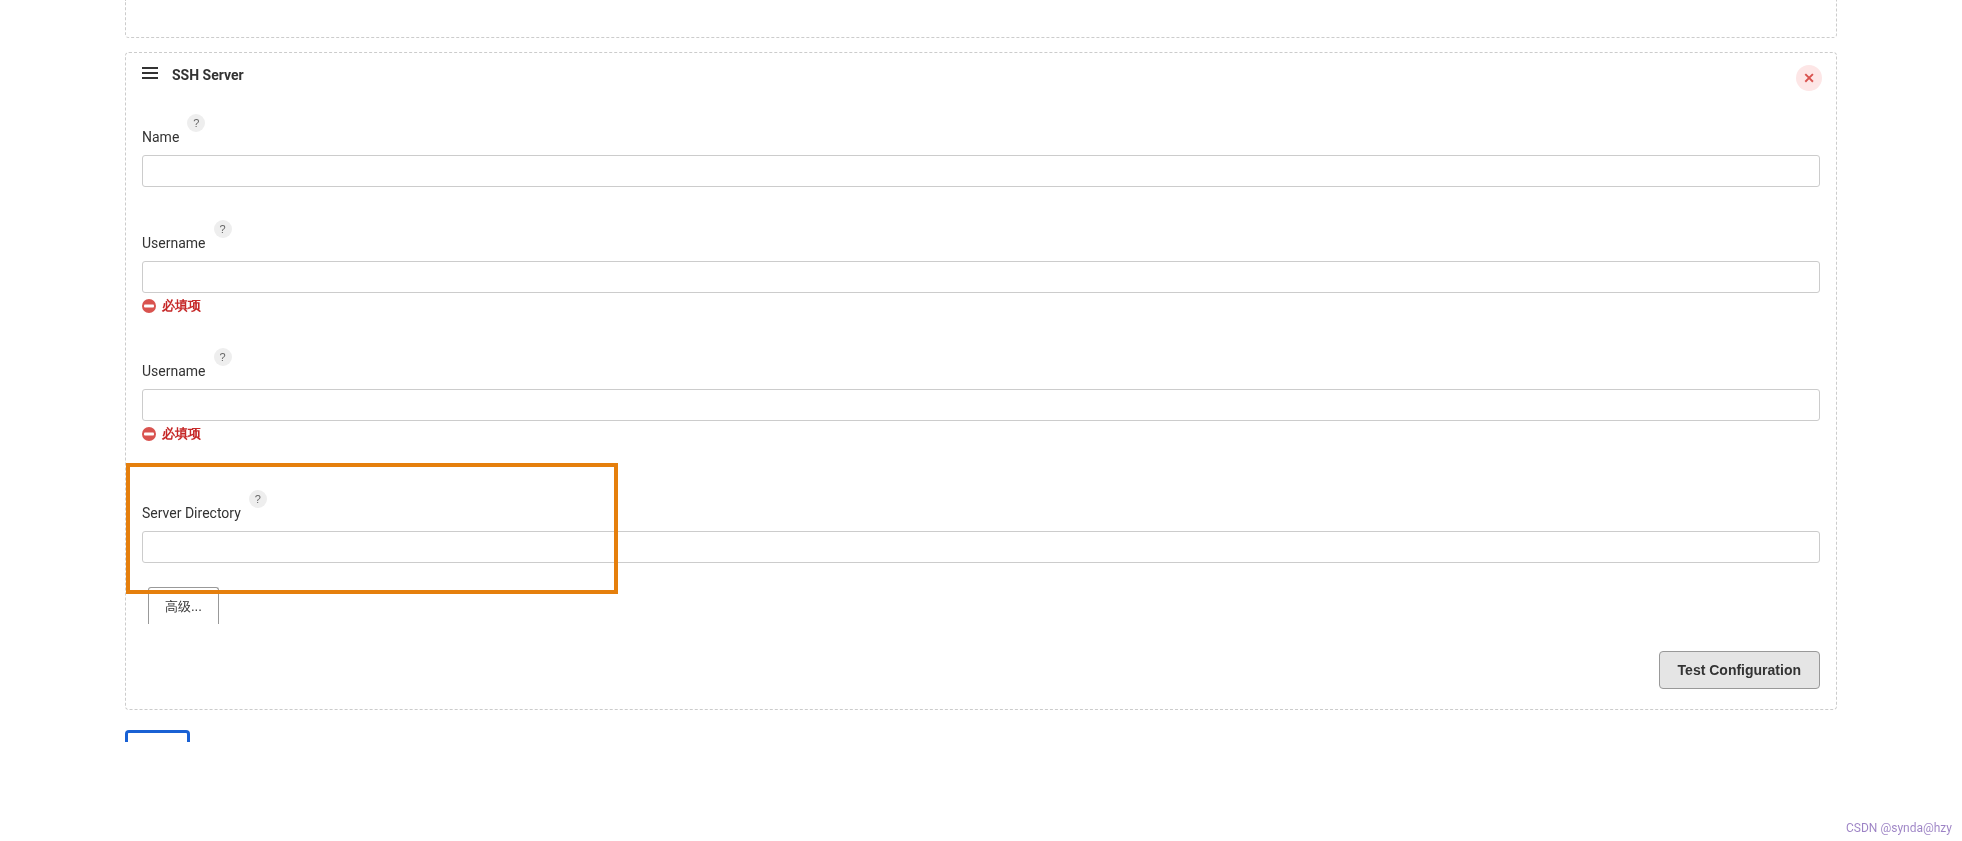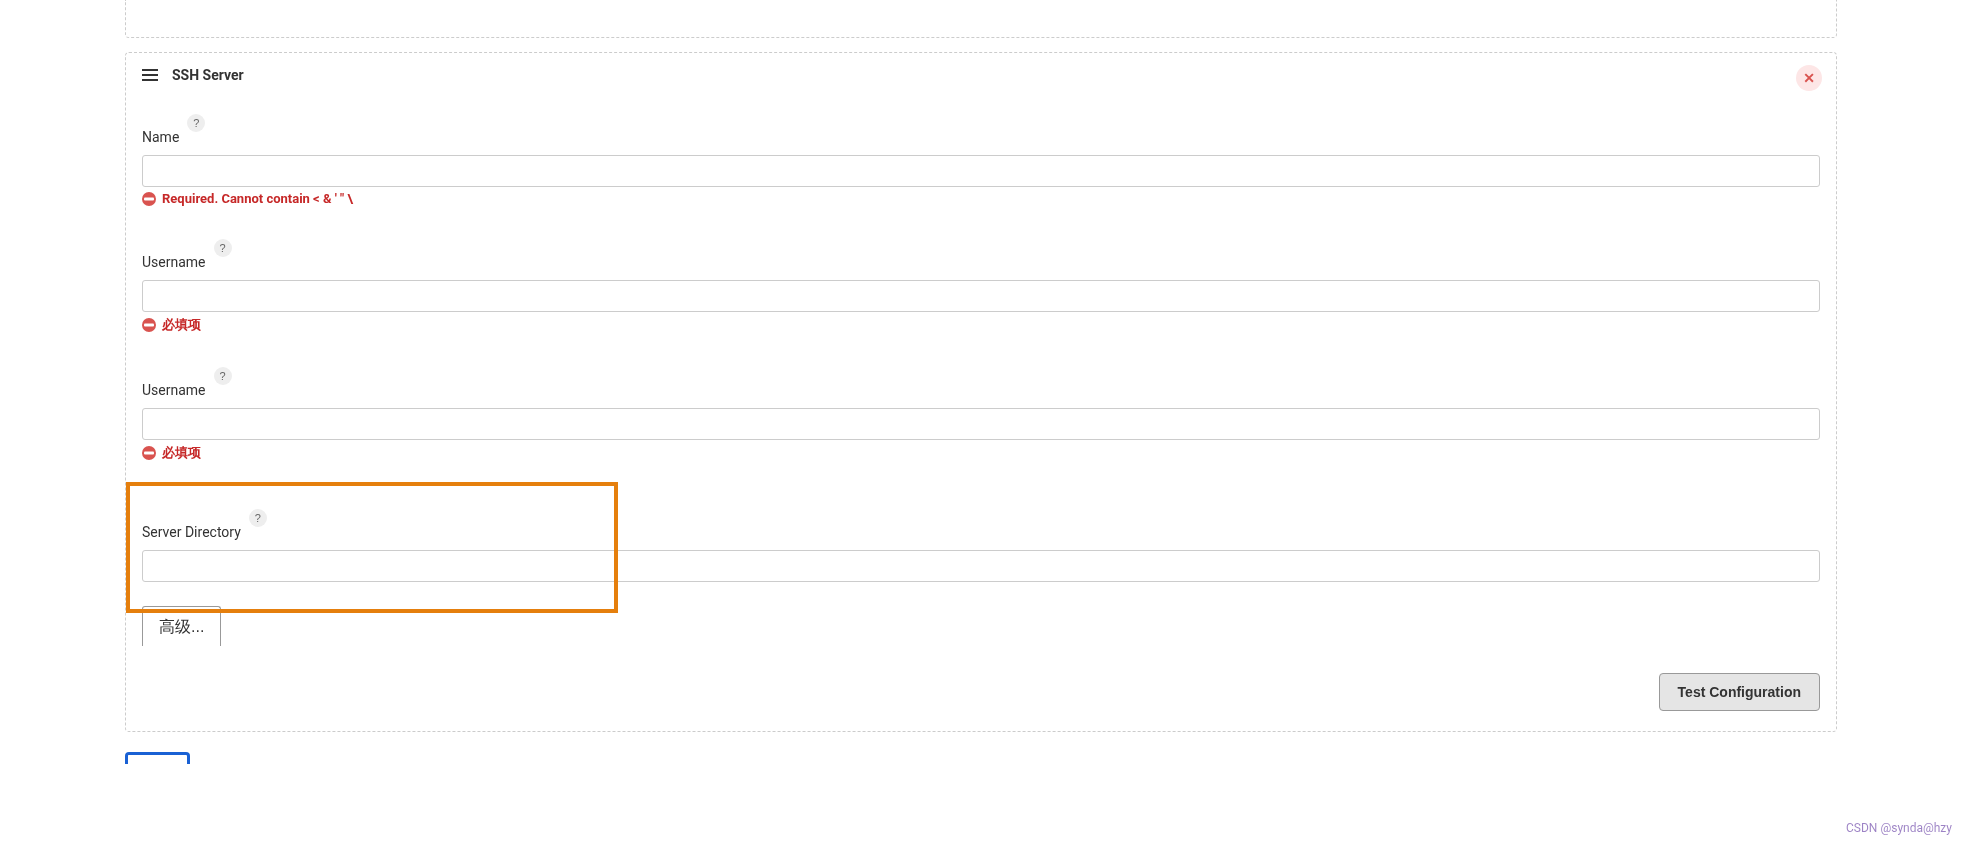--- a/index.html
+++ b/index.html
@@ -25,21 +25,21 @@
       margin-bottom: 14px;
     }
     .dashed-box {
       border: 1px dashed #ccc;
       border-radius: 4px;
       padding: 14px 16px 20px 16px;
       position: relative;
     }
     .section-header {
       display: flex;
-      align-items: center;
+      align-items: flex-start;
       margin-bottom: 18px;
     }
     .drag-handle {
       display: inline-flex;
       flex-direction: column;
       gap: 3px;
       margin-right: 14px;
       cursor: grab;
     }
     .drag-handle span {
@@ -134,24 +134,25 @@
       color: #c62828;
       font-size: 13px;
       font-weight: 700;
     }
     .advanced-btn {
       display: inline-block;
       border: 1px solid #999;
       border-bottom: none;
       border-radius: 3px 3px 0 0;
       padding: 10px 16px 8px 16px;
-      font-size: 16px;
-      color: #333;
-      background: #fff;
-      cursor: pointer;
+      font-size: 13px;
+      color: #333;
+      background: #fff;
+      cursor: pointer;
+      margin-left: 6px;
       margin-bottom: -1px;
     }
     .footer-row {
       display: flex;
       justify-content: flex-end;
       margin-top: 28px;
     }
     .test-config-btn {
       border: 1px solid #999;
       border-radius: 4px;
@@ -199,24 +200,20 @@
     <button class="close-btn">
       <span>✕</span>
     </button>
 
     <div class="form-group">
       <div class="form-label-row">
         <span class="form-label">Name</span>
         <button class="help-btn">?</button>
       </div>
       <input type="text" class="text-input" value="" style="">
-      <div class="error-row">
-        <span class="no-entry-icon"></span>
-        <span class="error-text">Required. Cannot contain &lt; &amp; ' " \</span>
-      </div>
     </div>
 
     <div class="form-group">
       <div class="form-label-row">
         <span class="form-label">Username</span>
         <button class="help-btn">?</button>
       </div>
       <input type="text" class="text-input" value="" style="">
       <div class="error-row">
         <span class="no-entry-icon"></span>

